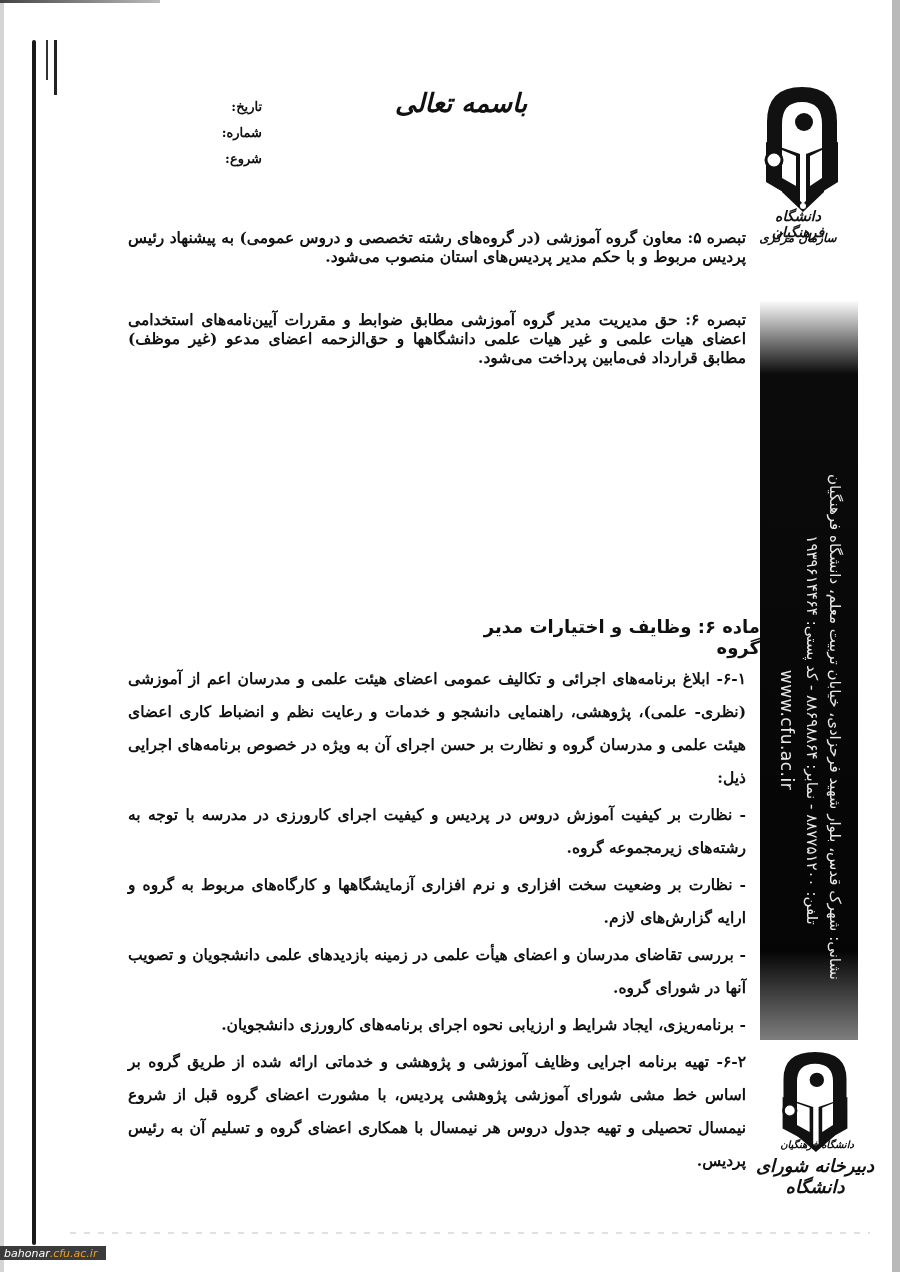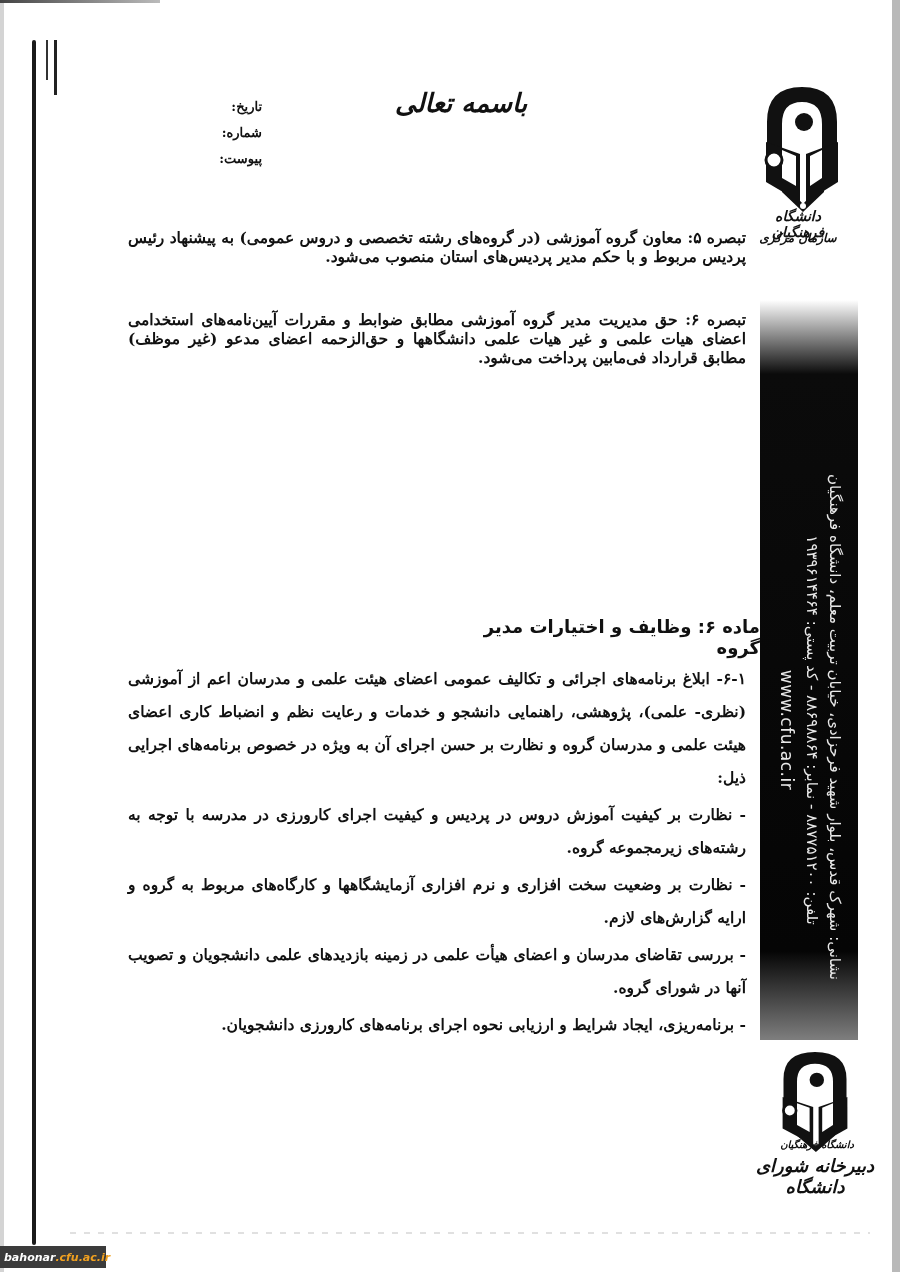--- a/index.html
+++ b/index.html
@@ -83,23 +83,23 @@
     .blk-note6 { top: 310px; }
     .article-title {
       position: absolute; left: 440px; top: 616px; width: 320px; direction: rtl; text-align: right;
       font-size: 18px; font-weight: bold; font-family: "DejaVu Sans", sans-serif;
     }
     .blk-61 { top: 662px; line-height: 33px; }
     .blk-61 .para { margin-bottom: 4px; }
     .blk-item { margin-top: 4px; }
 
     .watermark {
-      position: absolute; left: 0; top: 1246px; width: 102px; height: 22px;
+      position: absolute; left: 0; top: 1246px; width: 102px; height: 14px;
       background: #3b3b3b; display: flex; align-items: center; padding-left: 4px;
-      font-family: "DejaVu Sans", sans-serif; font-size: 11px; font-weight: bold; font-style: italic;
+      font-family: "DejaVu Sans", sans-serif; font-size: 11px; font-weight: normal; font-style: italic;
     }
     .wm-a { color: #ffffff; }
     .wm-b { color: #f0a020; }
     .scan-noise {
       position: absolute; left: 70px; top: 1232px; width: 800px; height: 2px;
       background: repeating-linear-gradient(90deg, #ccc 0 6px, transparent 6px 14px);
       opacity: 0.6;
     }
   </style>
 </head>
@@ -109,21 +109,21 @@
 <div class="right-edge"></div>
 <div class="page-shadow-top"></div>
 <div class="binding-line"></div>
 <div class="binding-line2"></div>
 <div class="binding-line3"></div>
 
 <div class="header-title">باسمه تعالی</div>
 <div class="meta">
   <div>تاریخ:</div>
   <div>شماره:</div>
-  <div>پیوست:</div>
+  <div>شروع:</div>
 </div>
 
 <svg class="logo" viewBox="0 0 100 180">
   <path d="M15 95 L15 40 Q15 5 50 5 Q85 5 85 40 L85 95 L70 95 L70 42 Q70 20 50 20 Q30 20 30 42 L30 95 Z" fill="#111"></path>
   <circle cx="52" cy="40" r="9" fill="#111"></circle>
   <path d="M14 60 L48 72 L48 120 L14 100 Z" fill="#111"></path>
   <path d="M86 60 L54 72 L54 120 L86 100 Z" fill="#111"></path>
   <path d="M30 68 L44 74 L44 104 L30 96 Z" fill="#fff"></path>
   <path d="M70 68 L58 74 L58 104 L70 96 Z" fill="#fff"></path>
   <circle cx="22" cy="78" r="8" fill="#fff" stroke="#111" stroke-width="3"></circle>
@@ -150,20 +150,21 @@
 </div>
 
 <div class="article-title">ماده ۶: وظایف و اختیارات مدیر گروه</div>
 
 <div class="text-block blk-61">
   <p class="para">۶-۱- ابلاغ برنامه‌های اجرائی و تکالیف عمومی اعضای هیئت علمی و مدرسان اعم از آموزشی (نظری- علمی)، پژوهشی، راهنمایی دانشجو و خدمات و رعایت نظم و انضباط کاری اعضای هیئت علمی و مدرسان گروه و نظارت بر حسن اجرای آن به ویژه در خصوص برنامه‌های اجرایی ذیل:</p>
   <p class="para blk-item">- نظارت بر کیفیت آموزش دروس در پردیس و کیفیت اجرای کارورزی در مدرسه با توجه به رشته‌های زیرمجموعه گروه.</p>
   <p class="para blk-item">- نظارت بر وضعیت سخت افزاری و نرم افزاری آزمایشگاهها و کارگاه‌های مربوط به گروه و ارایه گزارش‌های لازم.</p>
   <p class="para blk-item">- بررسی تقاضای مدرسان و اعضای هیأت علمی در زمینه بازدیدهای علمی دانشجویان و تصویب آنها در شورای گروه.</p>
   <p class="para blk-item">- برنامه‌ریزی، ایجاد شرایط و ارزیابی نحوه اجرای برنامه‌های کارورزی دانشجویان.</p>
+  <p class="para">۶-۲- تهیه برنامه اجرایی وظایف آموزشی و پژوهشی و خدماتی ارائه شده از طریق گروه بر اساس خط مشی شورای آموزشی پژوهشی پردیس، با مشورت اعضای گروه قبل از شروع نیمسال تحصیلی و تهیه جدول دروس هر نیمسال با همکاری اعضای گروه و تسلیم آن به رئیس پردیس.</p>
 </div>
 
 <svg class="logo2" viewBox="0 0 100 150">
   <path d="M15 85 L15 35 Q15 5 50 5 Q85 5 85 35 L85 85 L70 85 L70 38 Q70 18 50 18 Q30 18 30 38 L30 85 Z" fill="#111"></path>
   <circle cx="52" cy="36" r="8" fill="#111"></circle>
   <path d="M14 55 L48 66 L48 108 L14 90 Z" fill="#111"></path>
   <path d="M86 55 L54 66 L54 108 L86 90 Z" fill="#111"></path>
   <path d="M30 62 L44 67 L44 94 L30 86 Z" fill="#fff"></path>
   <path d="M70 62 L58 67 L58 94 L70 86 Z" fill="#fff"></path>
   <circle cx="22" cy="70" r="7" fill="#fff" stroke="#111" stroke-width="3"></circle>

